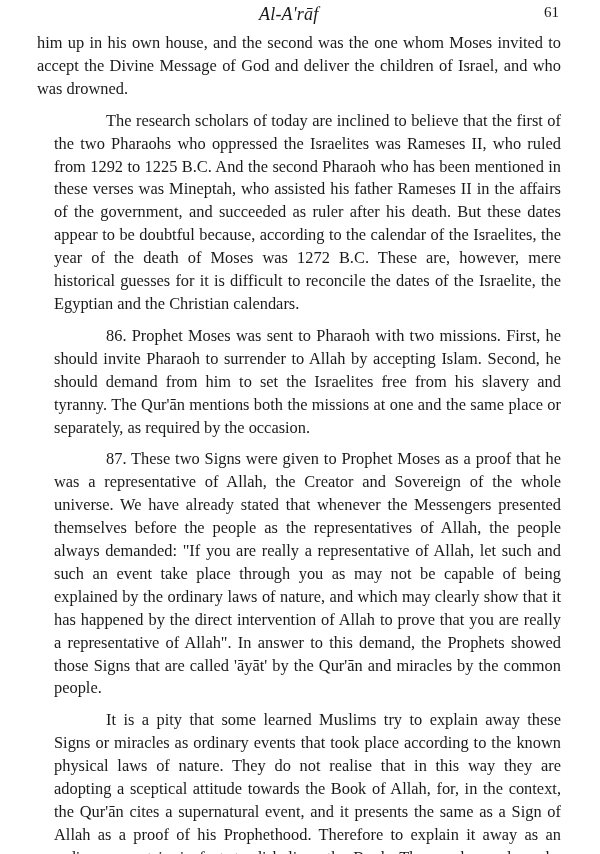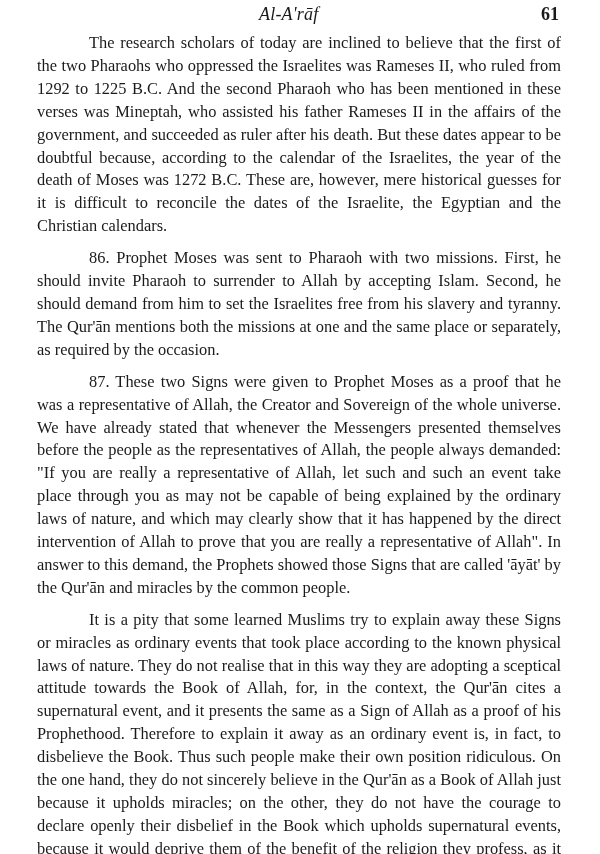--- a/index.html
+++ b/index.html
@@ -30,34 +30,35 @@
     left: 222px;
     top: 4px;
     font-style: italic;
     font-size: 18px;
     letter-spacing: 0.2px;
   }
   .page-number {
     position: absolute;
     right: 2px;
     top: 4px;
-    font-size: 18px;
-    font-weight: bold;
+    font-size: 15px;
+    font-weight: normal;
   }
   .body-text {
     font-size: 16.4px;
     line-height: 22.9px;
     text-align: justify;
     margin-top: 4px;
   }
   .para {
     margin: 0 0 9px 0;
   }
   .para.indent {
     text-indent: 52px;
+    margin-left: 17px;
   }
   .para.cont {
     text-indent: 0;
   }
   .para:first-child {
     margin-top: 0;
   }
   .translit {
   }
 </style>
@@ -65,19 +66,20 @@
 <body>
 
 <div class="page">
 
   <div class="running-head">
     <span class="running-title">Al-A'rāf</span>
     <span class="page-number">61</span>
   </div>
 
   <div class="body-text">
+    <p class="para cont">him up in his own house, and the second was the one whom Moses invited to accept the Divine Message of God and deliver the children of Israel, and who was drowned.</p>
     <p class="para indent">The research scholars of today are inclined to believe that the first of the two Pharaohs who oppressed the Israelites was Rameses II, who ruled from 1292 to 1225 B.C. And the second Pharaoh who has been mentioned in these verses was Mineptah, who assisted his father Rameses II in the affairs of the government, and succeeded as ruler after his death. But these dates appear to be doubtful because, according to the calendar of the Israelites, the year of the death of Moses was 1272 B.C. These are, however, mere historical guesses for it is difficult to reconcile the dates of the Israelite, the Egyptian and the Christian calendars.</p>
     <p class="para indent">86. Prophet Moses was sent to Pharaoh with two missions. First, he should invite Pharaoh to surrender to Allah by accepting Islam. Second, he should demand from him to set the Israelites free from his slavery and tyranny. The Qur'ān mentions both the missions at one and the same place or separately, as required by the occasion.</p>
     <p class="para indent"><span>87. These two Signs were given to Prophet Moses as a proof that he was a representative of Allah, the Creator and Sovereign of the whole universe. We have already stated that whenever the Messengers presented themselves before the people as the representatives of Allah, the people always demanded: "If you are really a representative of Allah, let such and such an event take place through you as may not be capable of being explained by the ordinary laws of nature, and which may clearly show that it has happened by the direct intervention of Allah to prove that you are really a representative of Allah". In answer to this demand, the Prophets showed those Signs that are called </span><span class="translit">'āyāt'</span><span> by the Qur'ān and miracles by the common people.</span></p>
     <p class="para indent">It is a pity that some learned Muslims try to explain away these Signs or miracles as ordinary events that took place according to the known physical laws of nature. They do not realise that in this way they are adopting a sceptical attitude towards the Book of Allah, for, in the context, the Qur'ān cites a supernatural event, and it presents the same as a Sign of Allah as a proof of his Prophethood. Therefore to explain it away as an ordinary event is, in fact, to disbelieve the Book. Thus such people make their own position ridiculous. On the one hand, they do not sincerely believe in the Qur'ān as a Book of Allah just because it upholds miracles; on the other, they do not have the courage to declare openly their disbelief in the Book which upholds supernatural events, because it would deprive them of the benefit of the religion they profess, as it would adversely affect their worldly interests.</p>
   </div>
 
 </div>
 
 </body></html>

